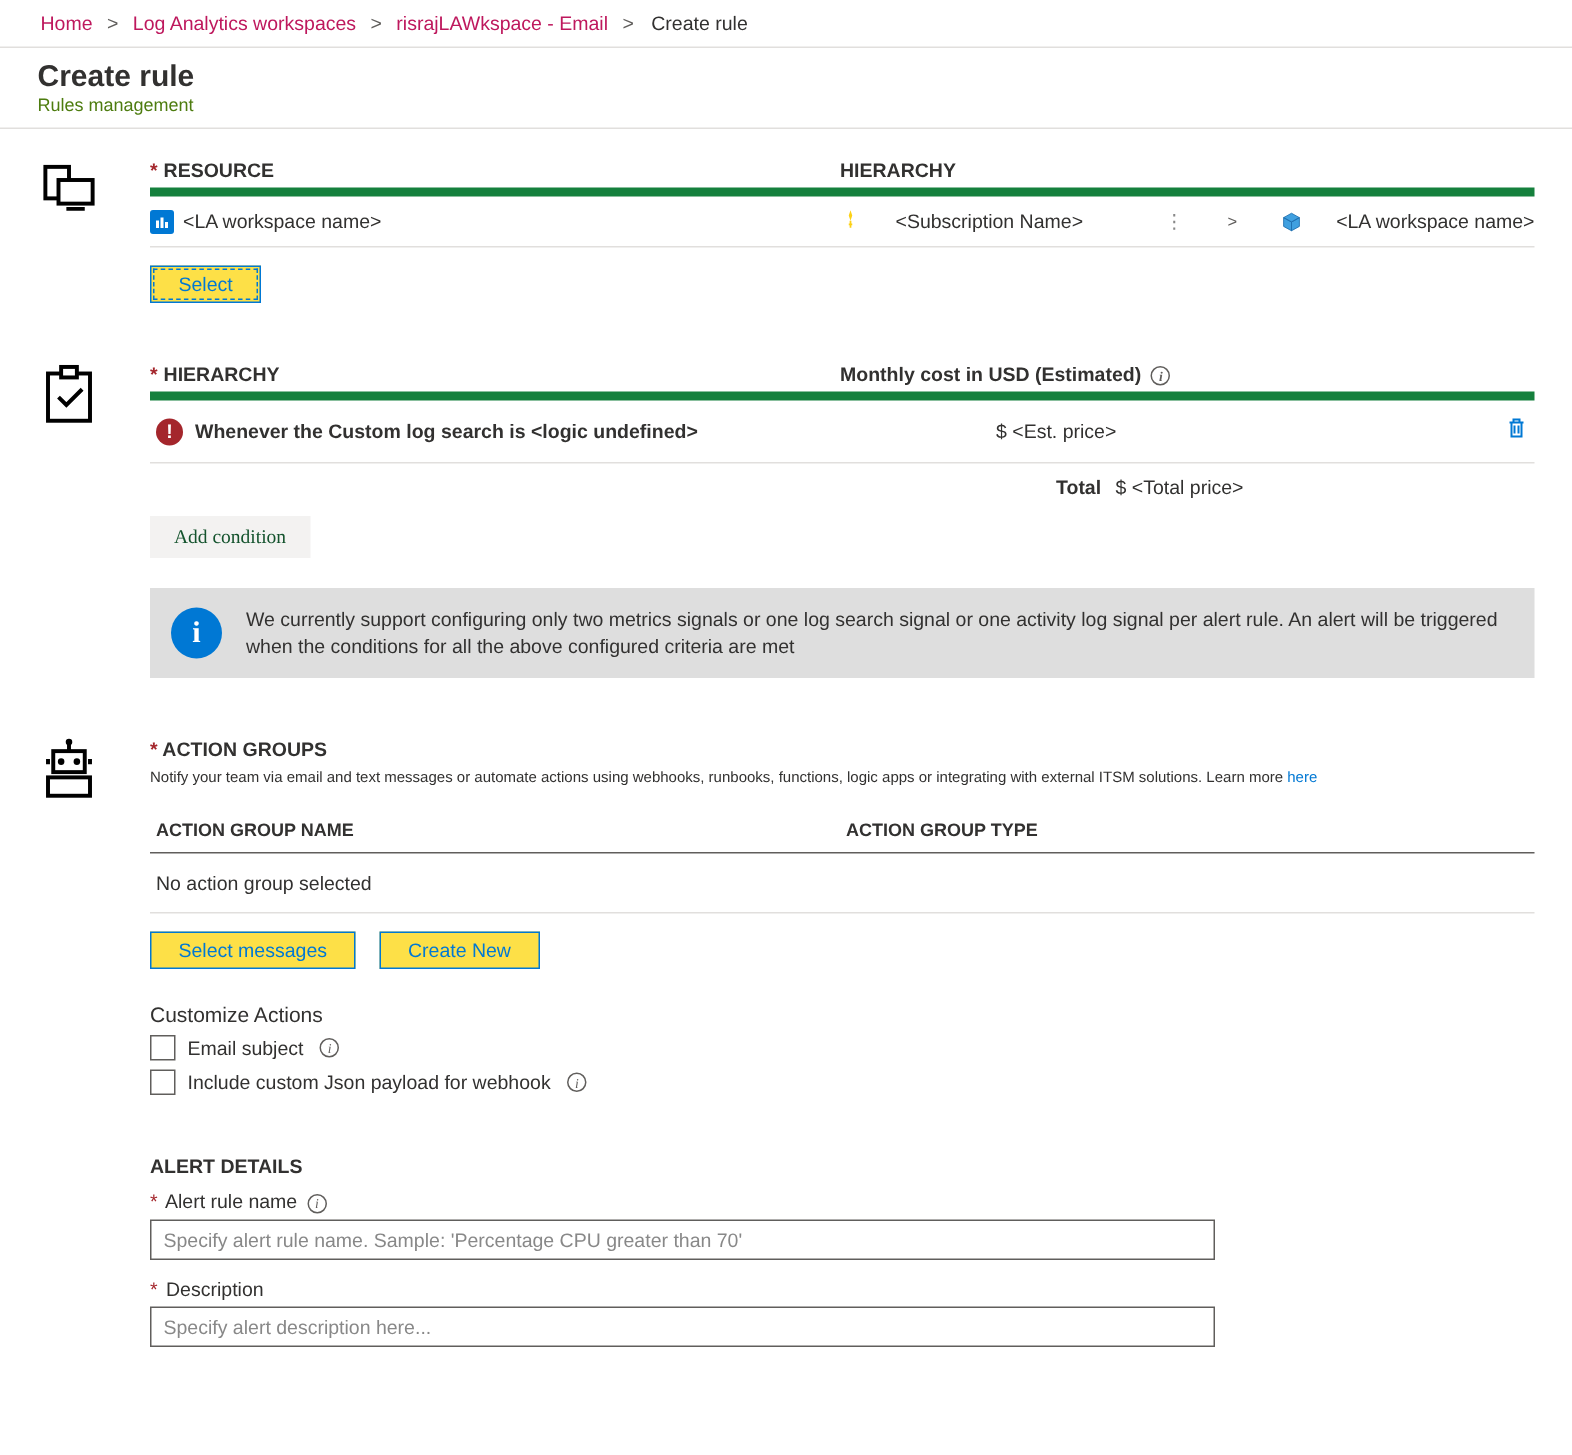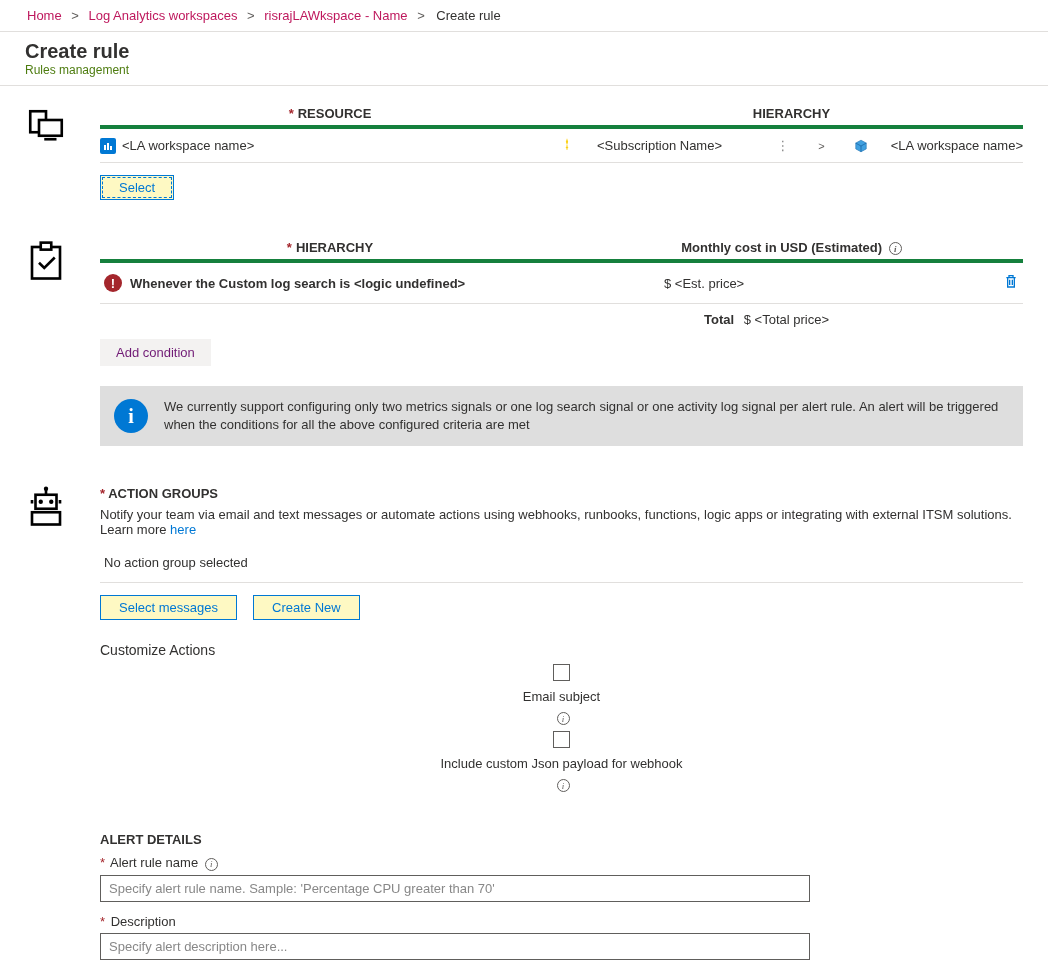--- a/index.html
+++ b/index.html
@@ -44,22 +44,21 @@
     padding-top: 0px;
   }
   .section-body {
     flex: 1;
   }
   .sec-headers {
     display: flex;
     font-size: 13px;
     font-weight: 700;
     padding-bottom: 4px;
-    border-bottom: 4px solid #15803d;
-    text-align: center;
+    border-bottom: 6px solid #15803d;
   }
   .sec-headers .req { color: #a4262c; margin-right: 4px; }
   .sec-headers .left { flex: 0 0 460px; }
   .sec-headers .right { flex: 1; }
   .resource-row {
     display: flex;
     padding: 8px 0;
     border-bottom: 1px solid #e1dfdd;
     align-items: center;
   }
@@ -75,36 +74,37 @@
     align-items: center;
     gap: 23px;
   }
   .btn {
     display: inline-block;
     padding: 4px 18px;
     border: 1px solid #0078d4;
     color: #0078d4;
     font-size: 13px;
     cursor: pointer;
-    background: #fef9c3;
+    background: #fde047;
     text-align: center;
   }
   .btn.selected {
     outline: 1px dashed #0078d4;
     outline-offset: -3px;
   }
   .btn-row { margin-top: 12px; display: flex; gap: 16px; }
   .btn-disabled {
     display: inline-block;
     padding: 6px 16px;
     background: #f3f2f1;
-    color: #701a75;
+    color: #14532d;
     border: none;
     font-size: 13px;
     cursor: default;
+    font-family: Liberation Serif, serif;
   }
   .cond-row {
     display: flex;
     align-items: center;
     padding: 10px 4px;
     border-bottom: 1px solid #e1dfdd;
   }
   .cond-left { flex: 0 0 500px; display: flex; align-items: center; gap: 8px;}
   .cond-mid { flex: 1; text-align: left; padding-left: 60px;}
   .cond-del { width: 30px; text-align: right; }
@@ -129,21 +129,21 @@
     color: #fff;
     display: flex;
     align-items: center;
     justify-content: center;
     font-family: Georgia, serif;
     font-weight: bold;
     font-size: 20px;
     flex-shrink: 0;
   }
   .info-box .txt { font-size: 13px; color: #323130; line-height: 1.4; }
-  .ag-desc { font-size: 13px; margin: 6px 0; }
+  .ag-desc { font-size: 10px; margin: 6px 0; }
   .ag-desc a { color: #0078d4; text-decoration: none; }
   .ag-table-head {
     display: flex;
     font-weight: 700;
     font-size: 12px;
     padding: 8px 4px;
     border-bottom: 1px solid #605e5c;
     margin-top: 14px;
   }
   .ag-table-head .c1 { flex: 0 0 460px; }
@@ -159,21 +159,20 @@
   .cust-actions h4 {
     margin: 0 0 6px 0;
     font-size: 14px;
     font-weight: 400;
   }
   .checkbox-row {
     display: flex;
     align-items: center;
     gap: 8px;
     margin: 6px 0;
-    flex-direction: column;
   }
   .checkbox-row .cb {
     width: 17px; height: 17px;
     border: 1px solid #605e5c;
     flex-shrink: 0;
   }
   .alert-details h4 {
     margin: 40px 0 8px 0;
     font-size: 13px;
     font-weight: 700;
@@ -237,21 +236,21 @@
   .big-icon svg { width: 42px; height: 42px; }
 </style>
 </head>
 <body>
 
 <div class="breadcrumb">
   <a href="#">Home</a>
   <span class="sep">&gt;</span>
   <a href="#">Log Analytics workspaces</a>
   <span class="sep">&gt;</span>
-  <a href="#">risrajLAWkspace - Name</a>
+  <a href="#">risrajLAWkspace - Email</a>
   <span class="sep">&gt;</span>
   <span class="cur">Create rule</span>
 </div>
 
 <div class="title-area">
   <h1>Create rule</h1>
   <div class="sub">Rules management</div>
 </div>
 
 <div class="content">
@@ -366,20 +365,24 @@
     </div>
     <div class="section-body">
       <div style="font-weight:700;font-size:13px;">
         <span class="req" style="color:#a4262c;">*</span>
         <span>ACTION GROUPS</span>
       </div>
       <div class="ag-desc">
         <span>Notify your team via email and text messages or automate actions using webhooks, runbooks, functions, logic apps or integrating with external ITSM solutions. Learn more</span>
         <a href="#">here</a>
       </div>
+      <div class="ag-table-head">
+        <div class="c1">ACTION GROUP NAME</div>
+        <div class="c2">ACTION GROUP TYPE</div>
+      </div>
       <div class="ag-empty">No action group selected</div>
       <div class="btn-row">
         <div class="btn">Select messages</div>
         <div class="btn">Create New</div>
       </div>
 
       <div class="cust-actions">
         <h4>Customize Actions</h4>
         <div class="checkbox-row">
           <div class="cb"></div>

